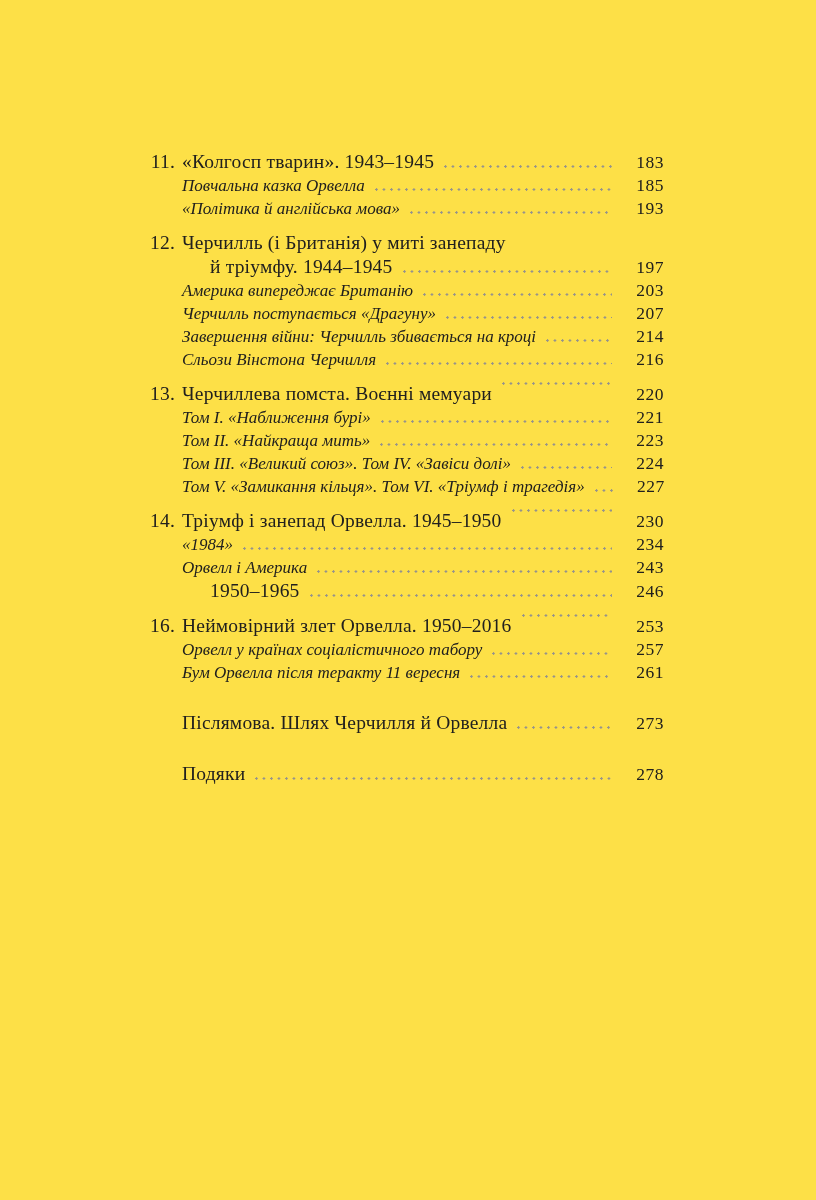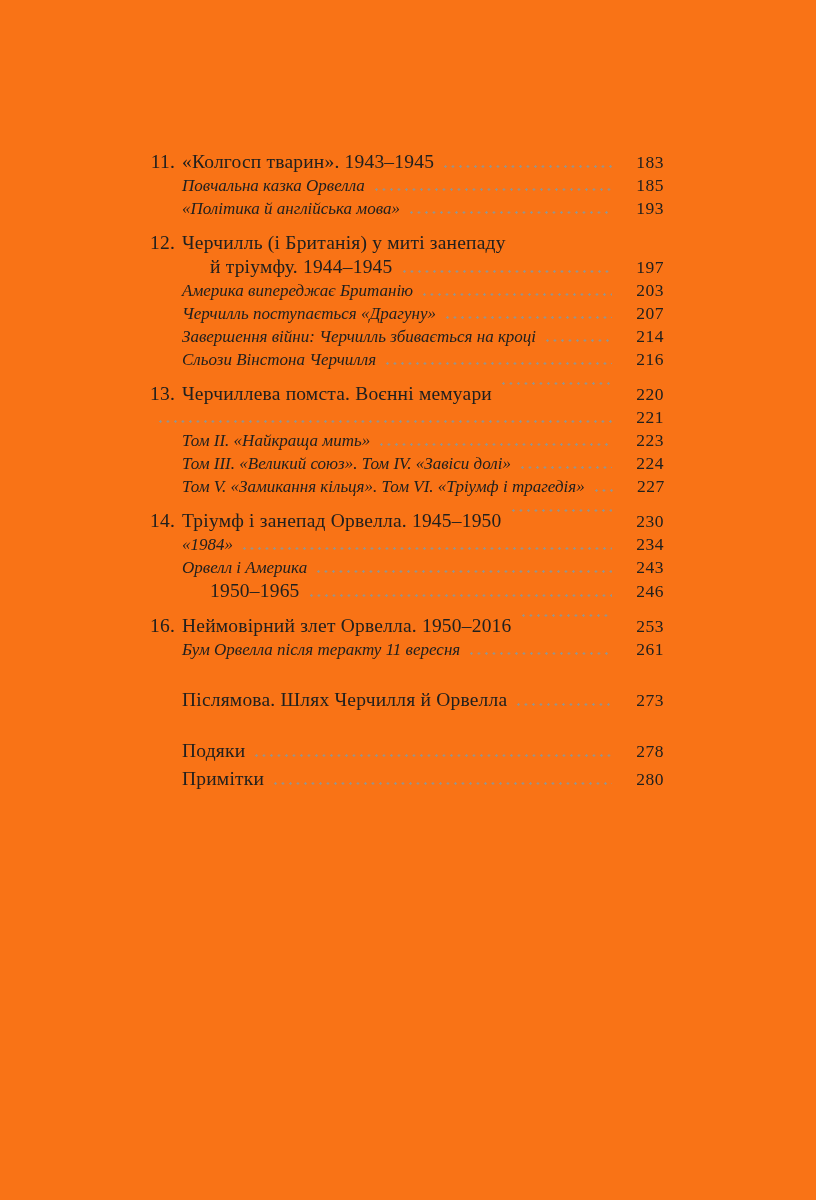--- a/index.html
+++ b/index.html
@@ -4,21 +4,21 @@
 <style>
   html, body {
     margin: 0;
     padding: 0;
     background: #ffffff;
   }
   .book-page {
     position: relative;
     width: 816px;
     height: 1200px;
-    background: #f97316;
+    background: #fde047;
     overflow: hidden;
     font-family: "Liberation Serif", "DejaVu Serif", serif;
     color: #21201e;
   }
   .toc {
     position: absolute;
     top: 150px;
     left: 149px;
     width: 515px;
   }
@@ -126,20 +126,21 @@
         <span class="leader"></span>
         <span class="page-num">216</span>
       </div>
       <div class="row chapter sp-section">
         <span class="num">13.</span>
         <span class="title">Черчиллева помста. Воєнні мемуари</span>
         <span class="leader"></span>
         <span class="page-num">220</span>
       </div>
       <div class="row sub">
+        <span class="title">Том I. «Наближення бурі»</span>
         <span class="leader"></span>
         <span class="page-num">221</span>
       </div>
       <div class="row sub">
         <span class="title">Том II. «Найкраща мить»</span>
         <span class="leader"></span>
         <span class="page-num">223</span>
       </div>
       <div class="row sub">
         <span class="title">Том III. «Великий союз». Том IV. «Завіси долі»</span>
@@ -172,33 +173,33 @@
         <span class="leader"></span>
         <span class="page-num">246</span>
       </div>
       <div class="row chapter sp-section">
         <span class="num">16.</span>
         <span class="title">Неймовірний злет Орвелла. 1950–2016</span>
         <span class="leader"></span>
         <span class="page-num">253</span>
       </div>
       <div class="row sub">
+        <span class="title">Орвелл у країнах соціалістичного табору</span>
+        <span class="leader"></span>
+        <span class="page-num">257</span>
+      </div>
+      <div class="row sub">
         <span class="title">Бум Орвелла після теракту 11 вересня</span>
         <span class="leader"></span>
         <span class="page-num">261</span>
       </div>
       <div class="row back sp-wide">
         <span class="title">Післямова. Шлях Черчилля й Орвелла</span>
         <span class="leader"></span>
         <span class="page-num">273</span>
       </div>
       <div class="row back sp-wide">
         <span class="title">Подяки</span>
         <span class="leader"></span>
         <span class="page-num">278</span>
-      </div>
-      <div class="row back sp-tight">
-        <span class="title">Примітки</span>
-        <span class="leader"></span>
-        <span class="page-num">280</span>
       </div>
     </div>
 </div>
 
 </body></html>

